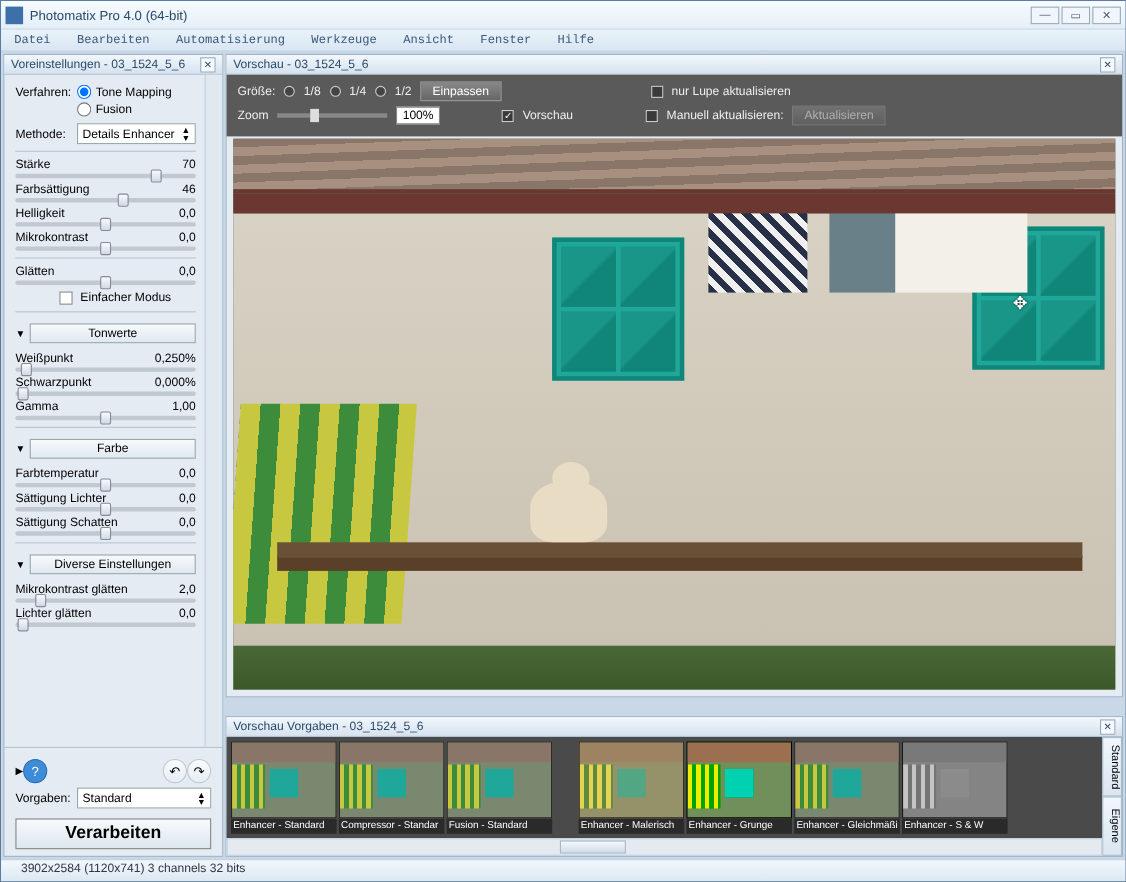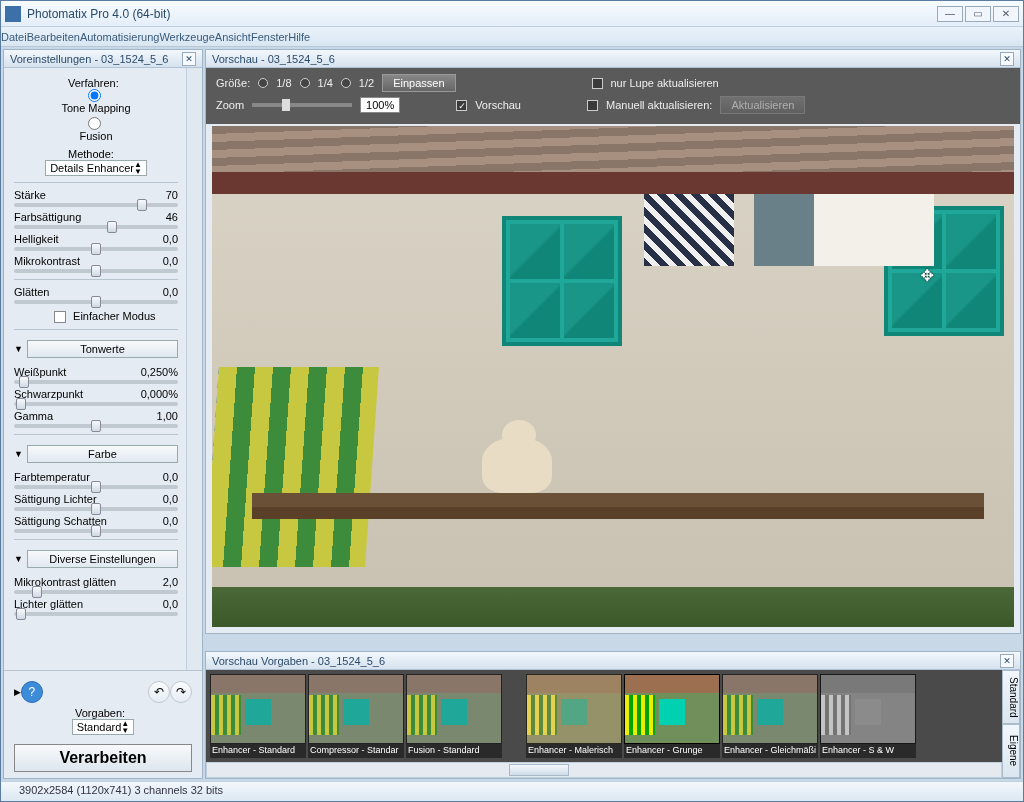--- a/index.html
+++ b/index.html
@@ -7,34 +7,34 @@
 
 .window { width: 1024px; height: 802px; background: #e8f0f7; border: 1px solid #5a7ca0; display: flex; flex-direction: column; }
 
 .titlebar { height: 26px; background: linear-gradient(#f7fbff,#e4eef8); display: flex; align-items: center; padding: 0 4px; border-bottom: 1px solid #c0d0e0; }
 .titlebar .appicon { width: 16px; height: 16px; background: #3d6fa8; margin-right: 6px; }
 .titlebar .title { flex: 1; color: #2a4a6a; font-size: 12px; }
 .winbtns { display: flex; gap: 2px; }
 .winbtn { width: 26px; height: 16px; border: 1px solid #9ab; background: #f0f6fc; font-size: 10px; display:flex; align-items:center; justify-content:center; color:#556; }
 
 .menubar { height: 20px; background: linear-gradient(#eaf2fa,#d8e6f2); display: flex; align-items: center; border-bottom: 1px solid #b8c8d8; }
-.menubar span { padding: 0 0; color: #3a5a7a; cursor: default; }
+.menubar span { padding: 0 12px; color: #3a5a7a; cursor: default; font-family: Liberation Mono, monospace; }
 
 .workspace { flex: 1; display: flex; background: #c8d8e6; padding: 2px; gap: 2px; min-height:0; }
 
 .panel { background: #e4ebf2; border: 1px solid #a0b4c8; display: flex; flex-direction: column; }
 .panel-title { height: 18px; background: linear-gradient(#f2f7fc,#d6e2ee); border-bottom: 1px solid #b0c2d4; padding: 2px 6px; color: #2a4a6a; font-size: 11px; display:flex; align-items:center; justify-content:space-between; }
 .panel-close { width:14px; height:14px; border:1px solid #9ab; background:#f6fafd; font-size:9px; display:flex; align-items:center; justify-content:center; }
 
 .left { width: 200px; }
 .left-body { flex:1; display:flex; min-height:0; }
 .left-scroll { flex:1; padding: 6px 8px 4px 10px; overflow-y:auto; }
 .left-sb { width:16px; background: #e0e8f0; border-left:1px solid #c0d0de; }
 
-.formrow { display:flex; align-items:center; margin: 3px 0; font-size:11px;flex-direction:column; }
+.formrow { display:flex; align-items:center; margin: 3px 0; font-size:11px; }
 .formrow .lbl { width: 56px; }
 .radio { margin-right:4px; }
 
 .combo { display:flex; align-items:center; border:1px solid #9aa; background:#fff; height:19px; padding:0 4px; font-size:11px; justify-content:space-between; }
 .combo .arrows { font-size:8px; line-height:7px; display:flex; flex-direction:column; }
 
 .slider-row { margin: 4px 0 2px 0; }
 .slider-head { display:flex; justify-content:space-between; font-size:11px; }
 .slider-track { height: 4px; background: #c0c8d0; border-radius:2px; position:relative; margin-top:2px; }
 .slider-thumb { width:10px; height:12px; background:linear-gradient(#f8fafc,#d0dae4); border:1px solid #889; position:absolute; top:-4px; transform:translateX(-50%); border-radius:2px; }

